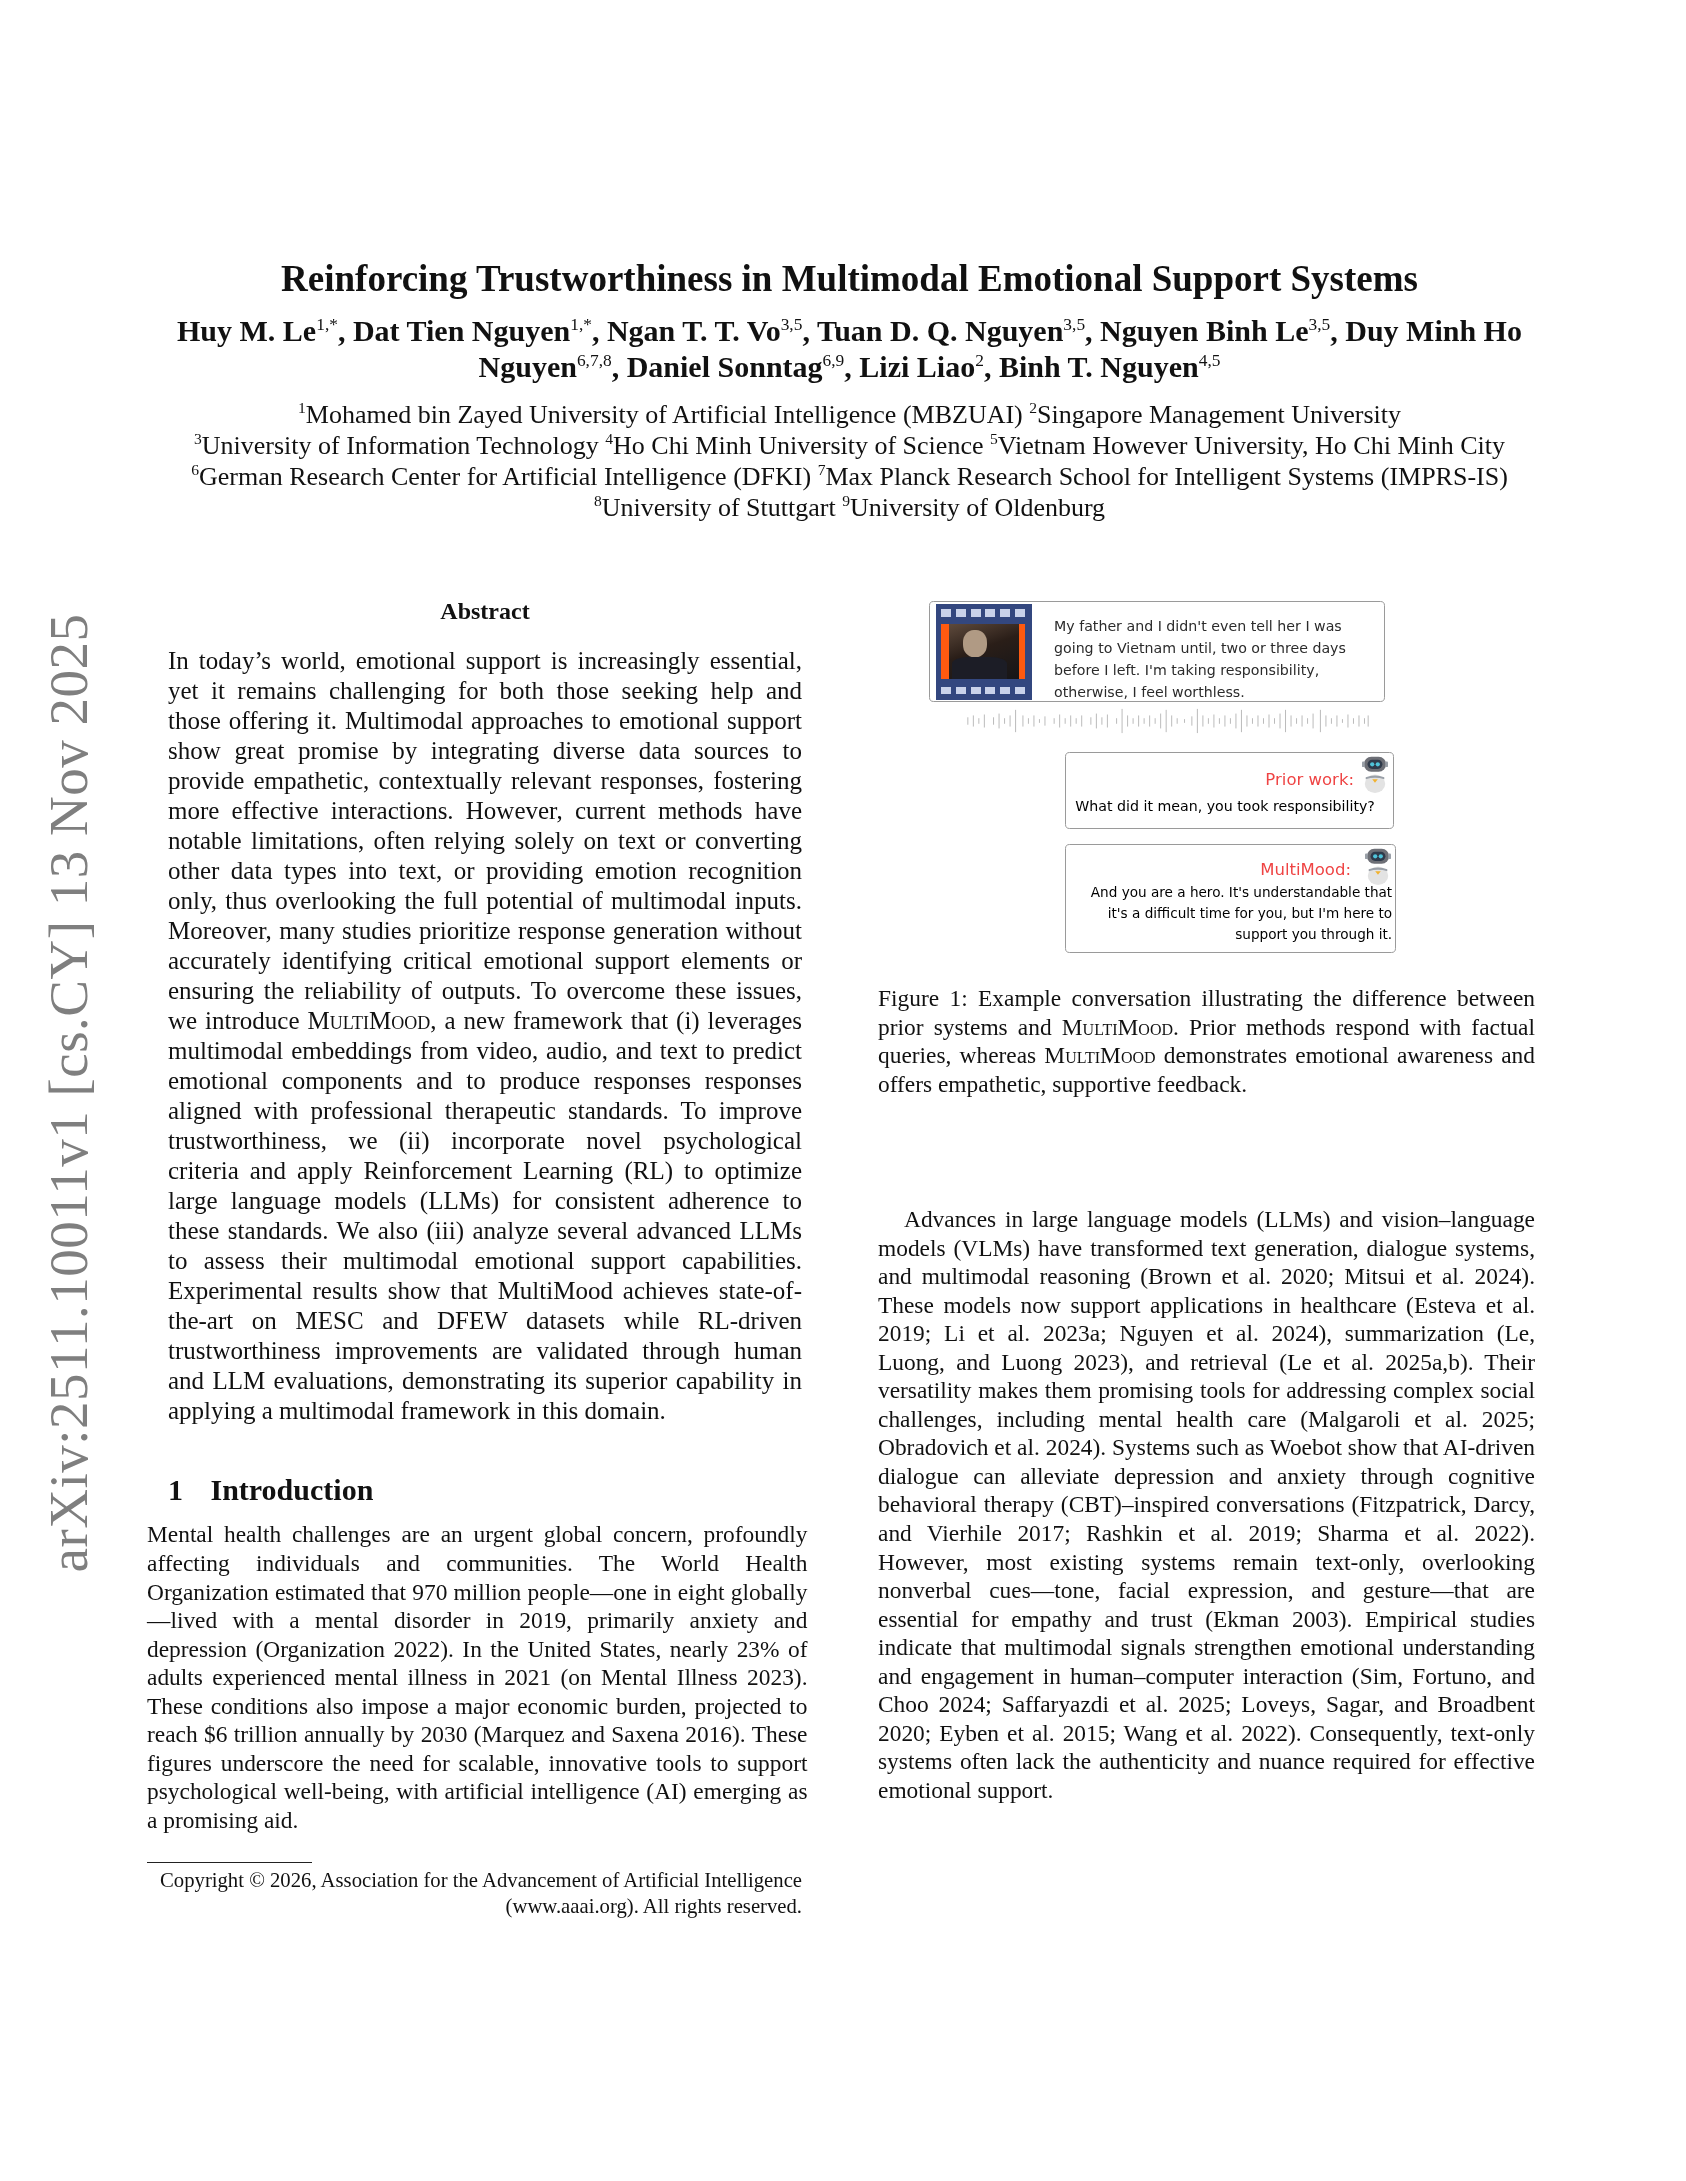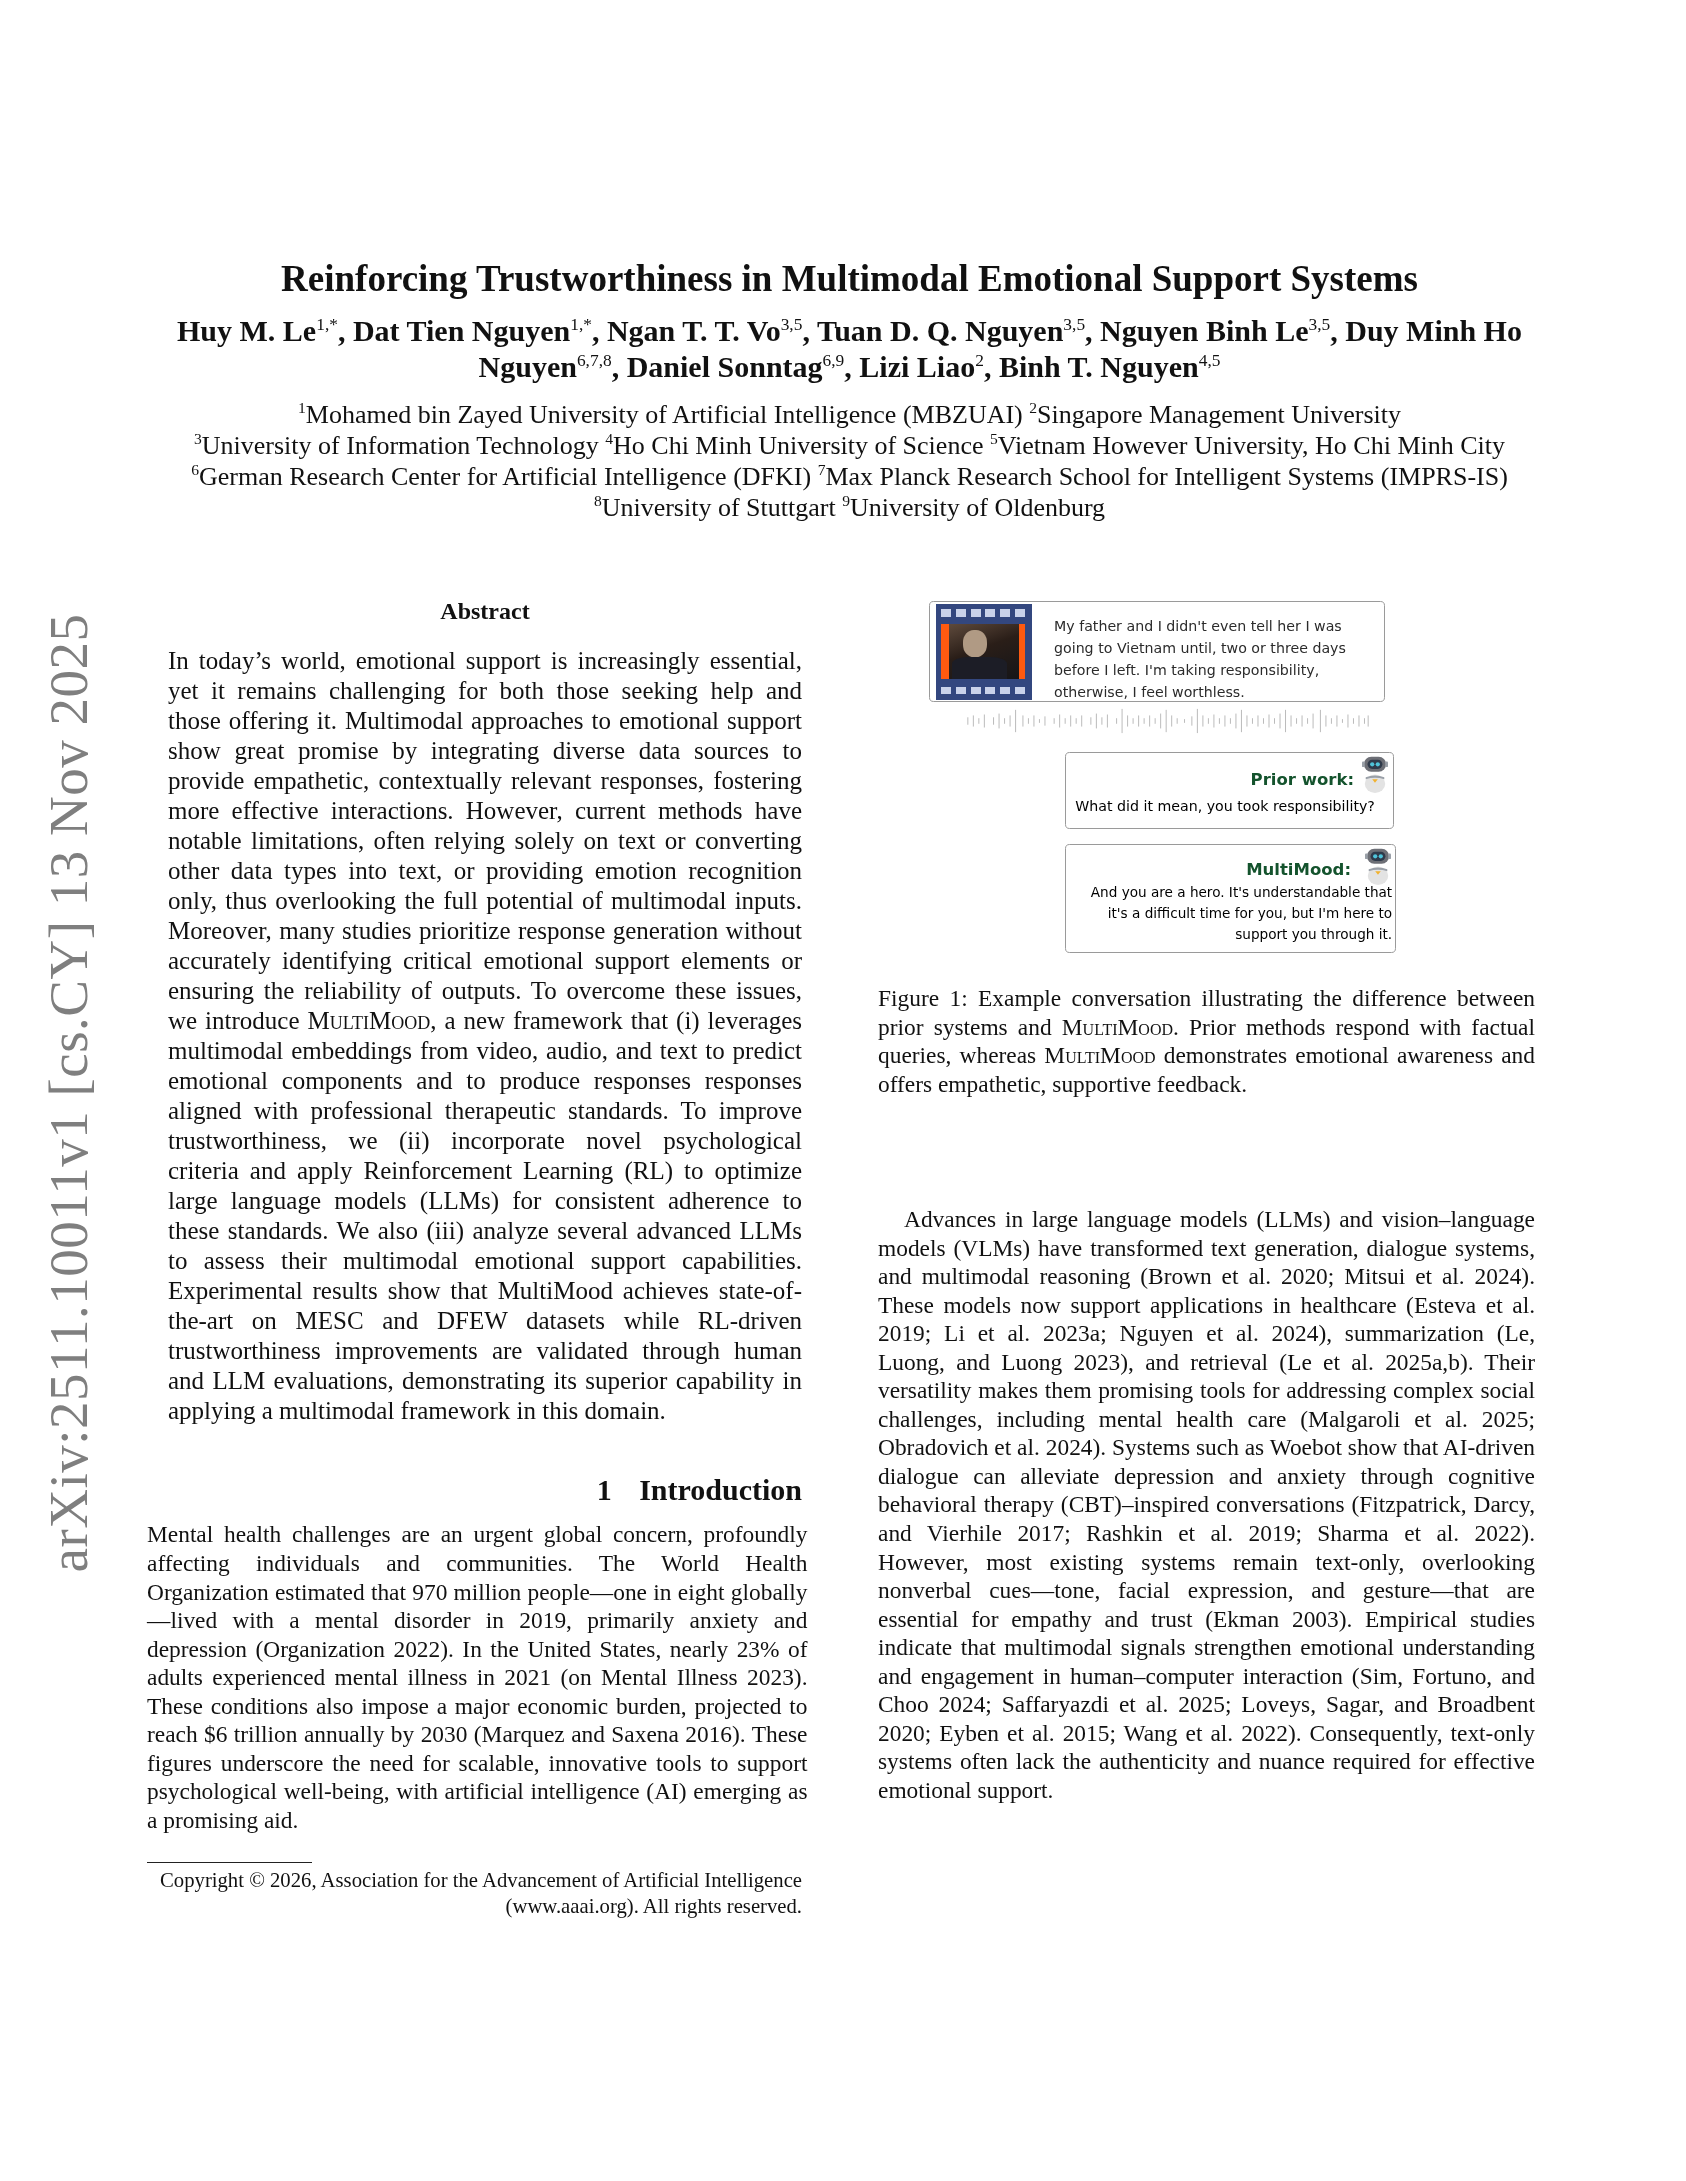--- a/index.html
+++ b/index.html
@@ -15,21 +15,21 @@
   .authors sup { font-size:17.4px; font-weight:normal; }
   .affils { font-size:26px; line-height:1.17; margin-top:3.7px; }
   .affils sup { font-size:15.6px; }
   .emails { font-family:"Liberation Mono", "DejaVu Sans Mono", monospace; font-size:25px; color:#333; margin-top:3.7px; }
   .col { position:absolute; font-size:23px; line-height:1.19; text-align:justify; hyphens:auto; }
   .col-left { left:168px; top:588px; width:634px; }
   .col-right { left:878px; width:657px; }
   .abstract-title { text-align:center; font-weight:bold; font-size:24px; margin:9.2px 0 20px 0; }
   .abstract-text { font-size:25px; line-height:1.2; }
   .sc { font-variant:small-caps; }
-  .section-title { text-align:right; font-weight:bold; font-size:30px; margin:46px 0 13px 0; }
+  .section-title { text-align:left; font-weight:bold; font-size:30px; margin:46px 0 13px 0; }
   .section-title .num { margin-right:27.5px; }
   .body-text { font-size:23.4px; line-height:1.22; margin:0; }
   .footnote-rule { width:165px; border-top:1.4px solid #222; margin:27.5px 0 5.5px 0; }
   .footnote { font-size:20.7px; line-height:1.22; text-align:right; }
   .indent { text-indent:26px; }
 
   
   .figure { position:absolute; left:918px; top:588px; width:569px; height:395px;
             font-family:"DejaVu Sans", sans-serif; }
   .user-card { position:absolute; left:11px; top:13px; width:454px; height:99px;
@@ -40,21 +40,21 @@
   .film .holes.top { top:5.5px; } .film .holes.bottom { bottom:5.5px; }
   .film .frame { position:absolute; left:5.5px; top:20px; width:84px; height:55px; background:#ff5a10; }
   .film .photo { position:absolute; left:13px; top:20px; width:70px; height:55px;
                  background:linear-gradient(160deg,#5e4a3c 0%,#2a1e18 45%,#151518 100%); }
   .film .face { position:absolute; left:27.5px; top:26px; width:24px; height:27.5px; border-radius:45%;
                 background:#b09a84; }
   .film .body { position:absolute; left:16.5px; top:53px; width:55px; height:22px; border-radius:30% 30% 0 0; background:#1c1d26; }
   .user-text { position:absolute; left:124px; top:13px; width:321px; font-size:14.2px; line-height:1.55; color:#2b2b2b; }
   .waveform { position:absolute; left:48px; top:120px; width:404px; height:26px; }
   .bot-card { position:absolute; border:1.4px solid #9a9a9a; border-radius:4.6px; background:#fff; }
-  .bot-name { position:absolute; font-weight:bold; font-size:16.5px; color:#14532d; }
+  .bot-name { position:absolute; font-weight:normal; font-size:16.5px; color:#ef4444; }
   .bot-msg { position:absolute; font-size:14.2px; line-height:1.55; color:#000000;text-align:right; }
   .robot { position:absolute; width:26px; height:39px; }
   .caption { position:absolute; left:878px; top:984px; width:657px; font-size:23.4px; line-height:1.22; text-align:justify; }
 </style>
 </head>
 <body>
 
 <div class="arxiv-stamp">
   <span>arXiv:2511.10011v1  [cs.CY]  13 Nov 2025</span>
 </div>

